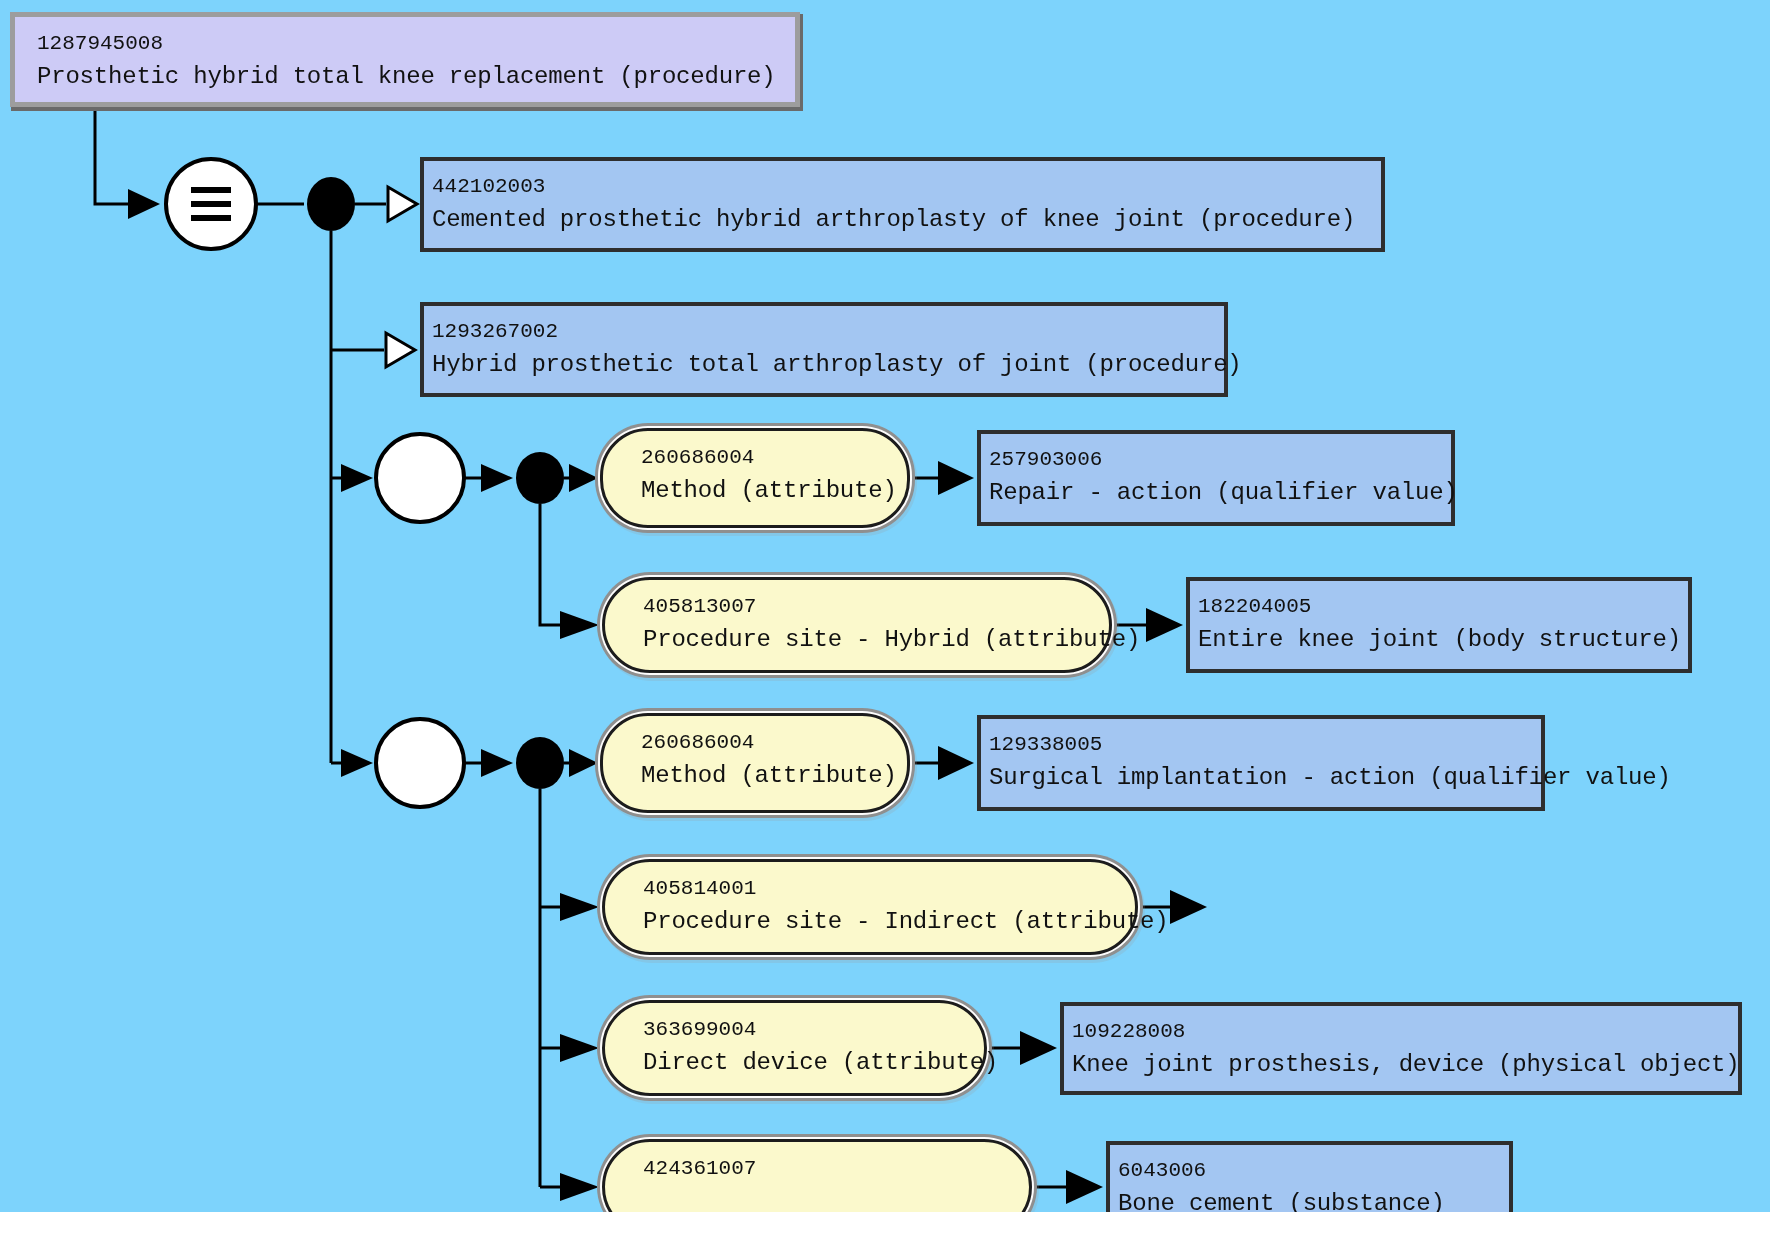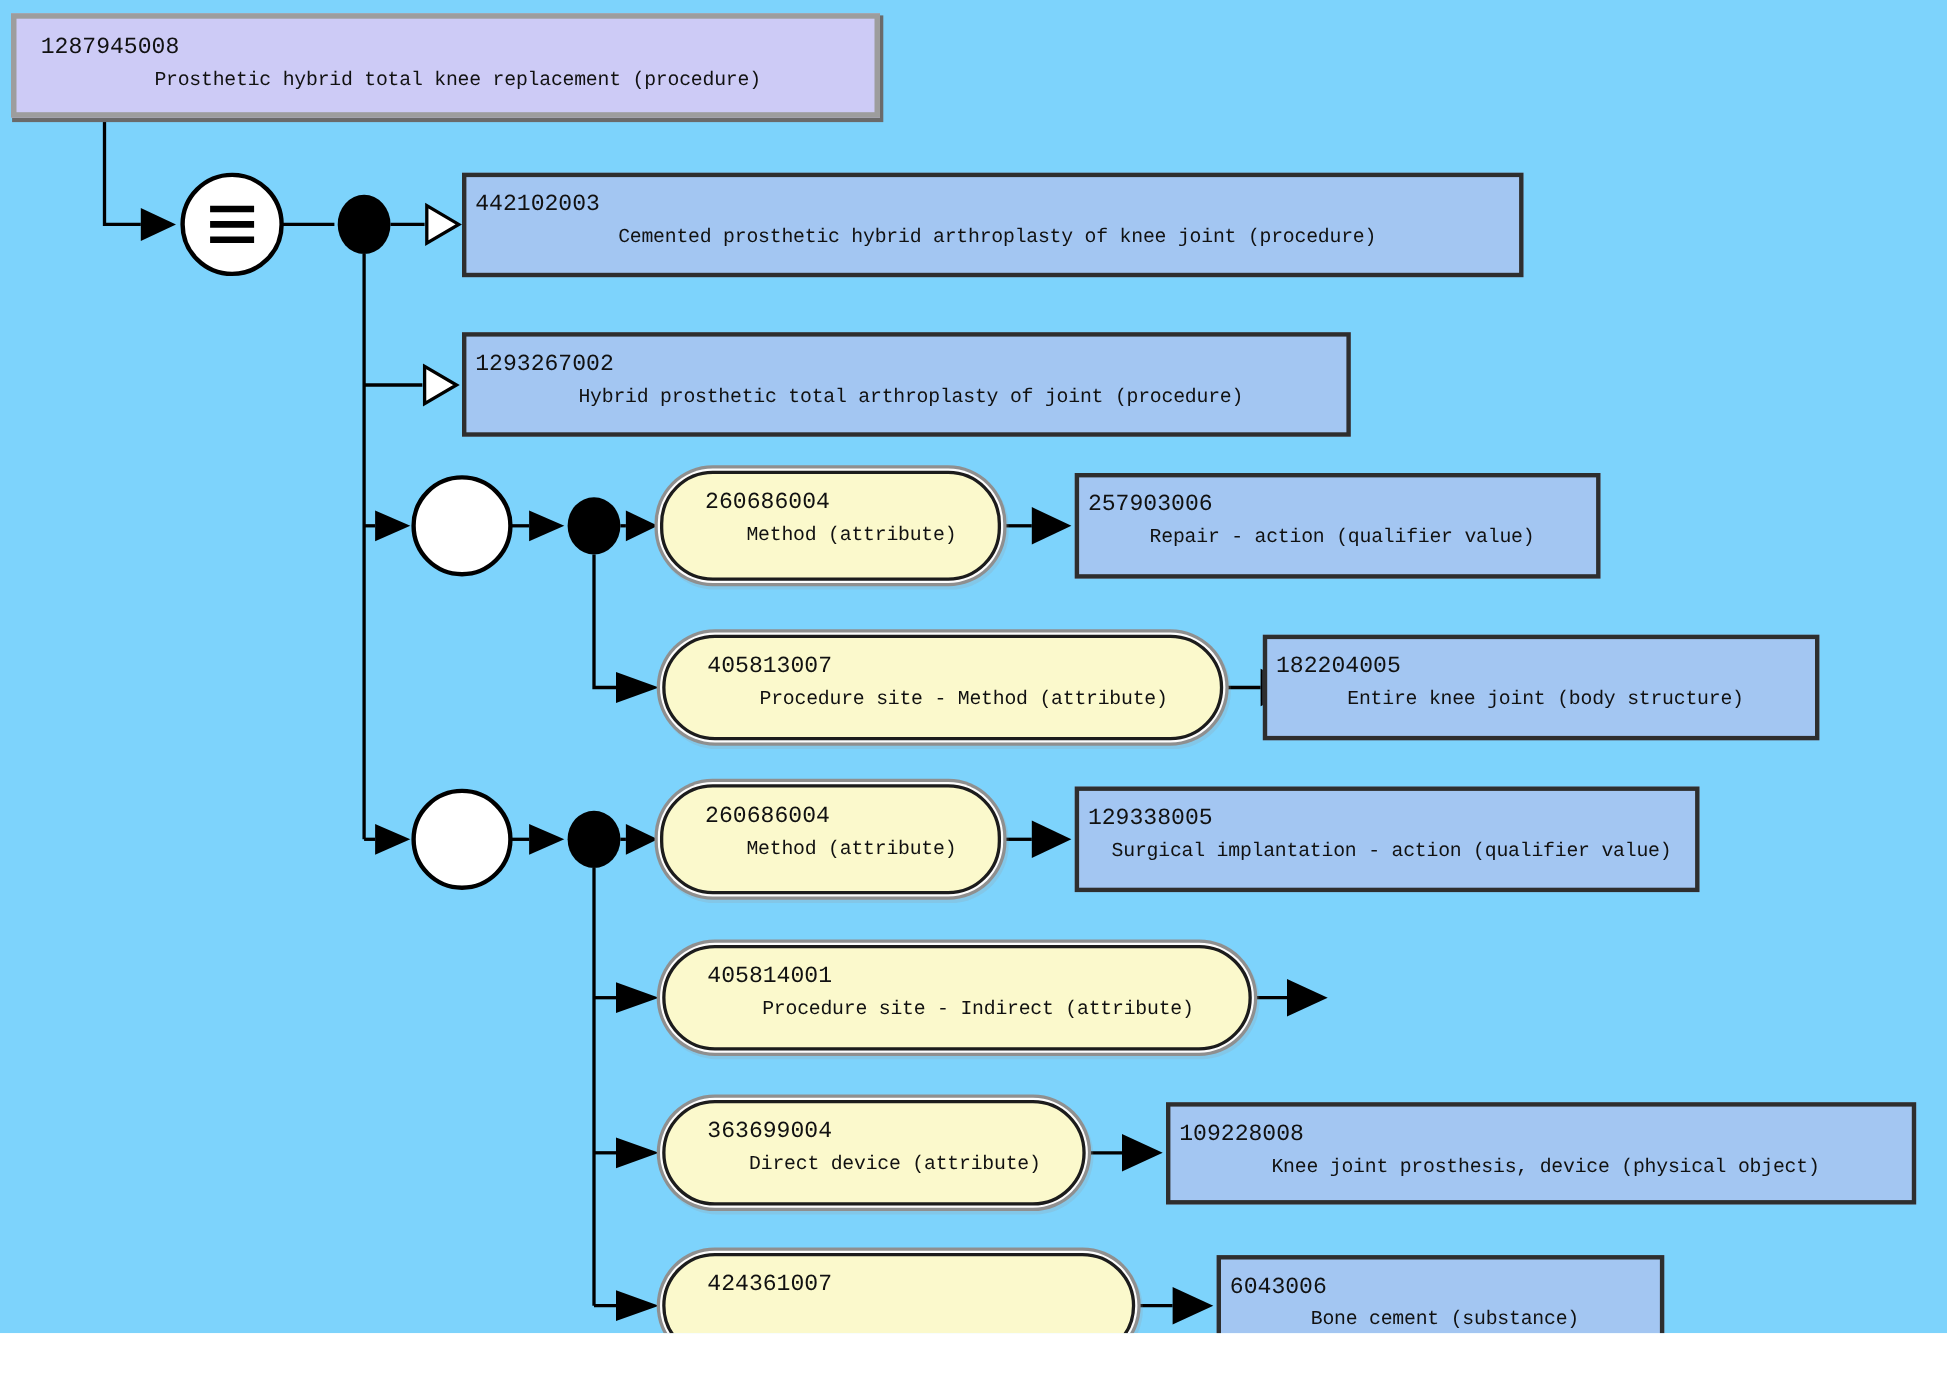--- a/index.html
+++ b/index.html
@@ -8,21 +8,21 @@
     --attribute-fill:#fbf9cc; --line:#000000;
   }
   html,body{margin:0;padding:0;background:#ffffff;}
   #canvas{
     position:relative;width:1770px;height:1212px;background:#7dd3fc;
     font-family:Liberation Mono, monospace;overflow:hidden;
   }
   #wires{position:absolute;left:0;top:0;width:1770px;height:1252px;}
   .node{position:absolute;box-sizing:border-box;color:#111;}
   .node .cid{font-size:21px;line-height:1;margin-bottom:10px;white-space:nowrap;}
-  .node .cterm{font-size:18px;line-height:1.1;white-space:nowrap;letter-spacing:-0.2px;text-align:center;}
+  .node .cterm{font-size:24px;line-height:1.1;white-space:nowrap;letter-spacing:-0.2px;}
   .root{
     background:var(--root-fill);
     border:5px solid var(--root-border);
     box-shadow:2px 3px 0 1px #6a6a6a;
     padding:16px 0 0 22px;
   }
   .concept{
     background:var(--concept-fill);
     border:4px solid var(--concept-border);
     padding:15px 0 0 8px;
@@ -130,23 +130,23 @@
   <div class="node attr" style="left:600px;top:428px;width:310px;height:100px">
     <div class="cid">260686004</div>
     <div class="cterm">Method (attribute)</div>
   </div>
   <div class="node concept" style="left:977px;top:430px;width:478px;height:96px">
     <div class="cid">257903006</div>
     <div class="cterm">Repair - action (qualifier value)</div>
   </div>
   <div class="node attr" style="left:602px;top:577px;width:510px;height:96px">
     <div class="cid">405813007</div>
-    <div class="cterm">Procedure site - Method (attribute)</div>
+    <div class="cterm">Procedure site - Hybrid (attribute)</div>
   </div>
-  <div class="node concept" style="left:1148px;top:577px;width:506px;height:96px">
+  <div class="node concept" style="left:1186px;top:577px;width:506px;height:96px">
     <div class="cid">182204005</div>
     <div class="cterm">Entire knee joint (body structure)</div>
   </div>
 
   <div class="node attr" style="left:600px;top:713px;width:310px;height:100px">
     <div class="cid">260686004</div>
     <div class="cterm">Method (attribute)</div>
   </div>
   <div class="node concept" style="left:977px;top:715px;width:568px;height:96px">
     <div class="cid">129338005</div>

